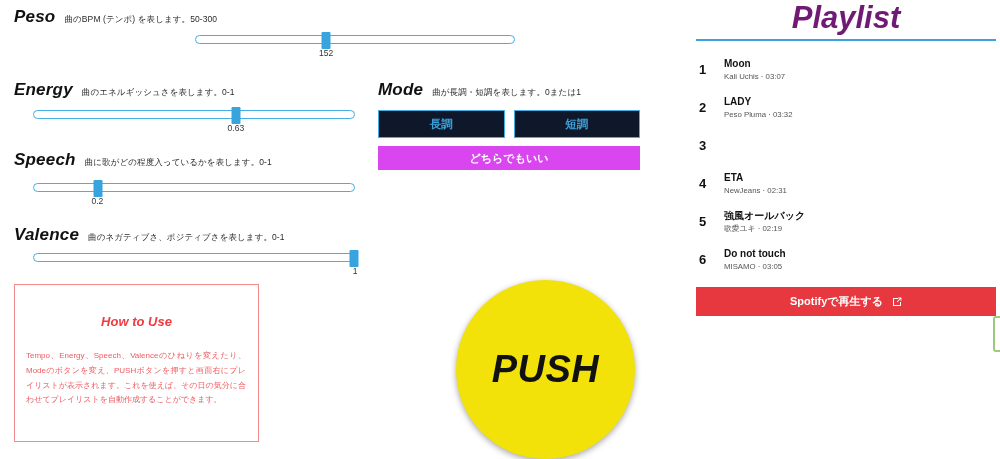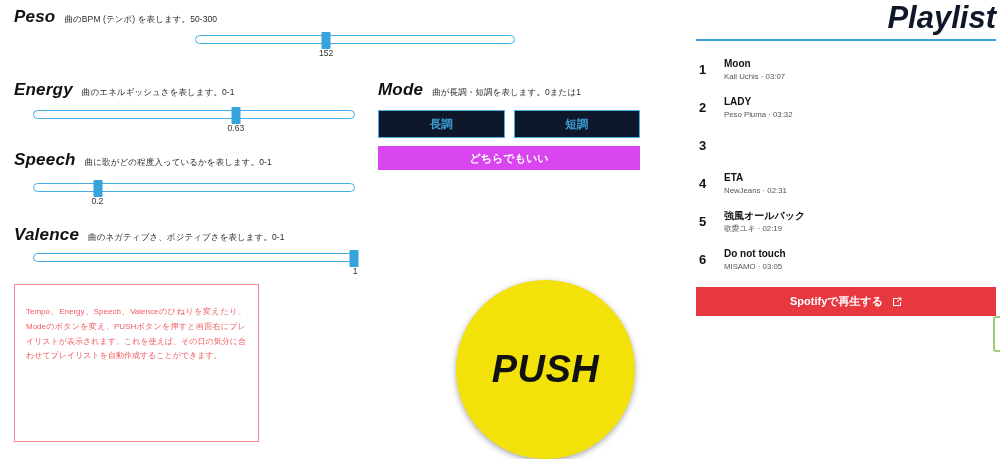--- a/index.html
+++ b/index.html
@@ -186,25 +186,25 @@
 
   
   .playlist {
     position: absolute;
     left: 696px;
     top: 0;
     width: 304px;
     height: 459px;
   }
   .playlist-title {
-    text-align: right;
+    text-align: center;
     font-size: 31px;
     font-weight: bold;
     font-style: italic;
-    color: #0f172a;
+    color: #701a75;
     padding-right: 4px;
     padding-top: 2px;
     line-height: 1.05;
   }
   .playlist-rule {
     margin-top: 4px;
     width: 300px;
     height: 2px;
     background: #3ba2dd;
   }
@@ -335,20 +335,21 @@
       <span class="param-title">Mode</span>
       <span class="param-desc">曲が長調・短調を表します。0または1</span>
     </div>
     <div class="mode-row">
       <button class="mode-btn">長調</button>
       <button class="mode-btn">短調</button>
     </div>
     <button class="mode-any">どちらでもいい</button>
 
     <div id="howto">
+      <div class="howto-title">How to Use</div>
       <div class="howto-body">Tempo、Energy、Speech、Valenceのひねりを変えたり、Modeのボタンを変え、PUSHボタンを押すと画面右にプレイリストが表示されます。これを使えば、その日の気分に合わせてプレイリストを自動作成することができます。</div>
     </div>
 
     <button id="push-button">
       <span>PUSH</span>
     </button>
   </div>
 
   <div class="playlist">
     <div class="playlist-title">Playlist</div>

